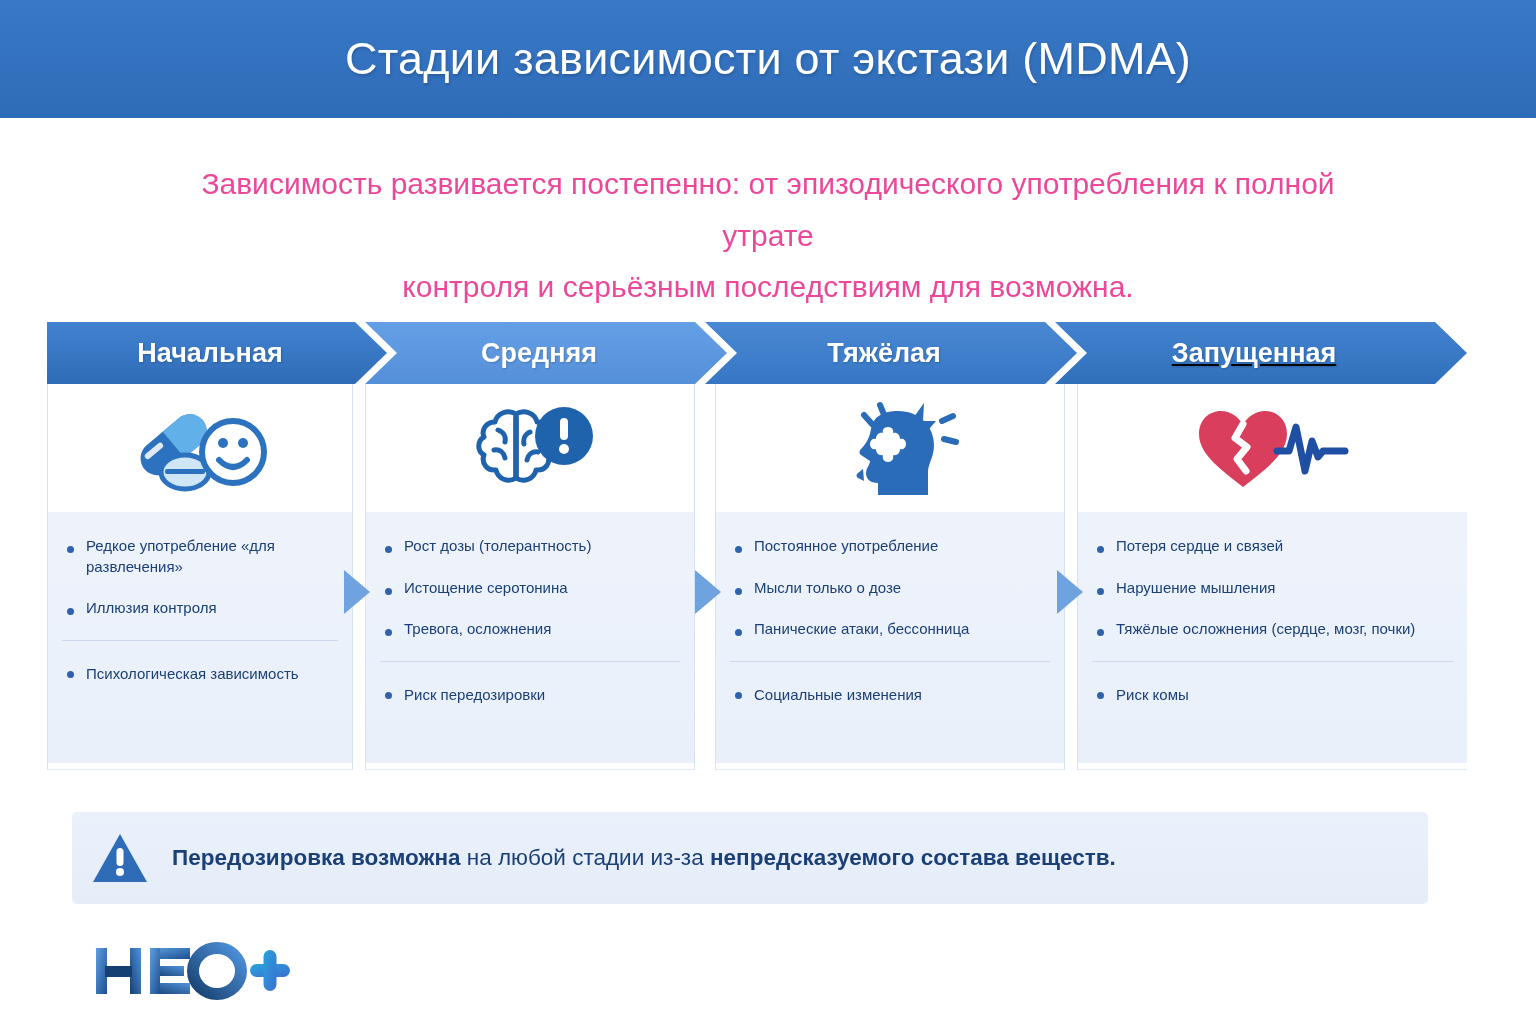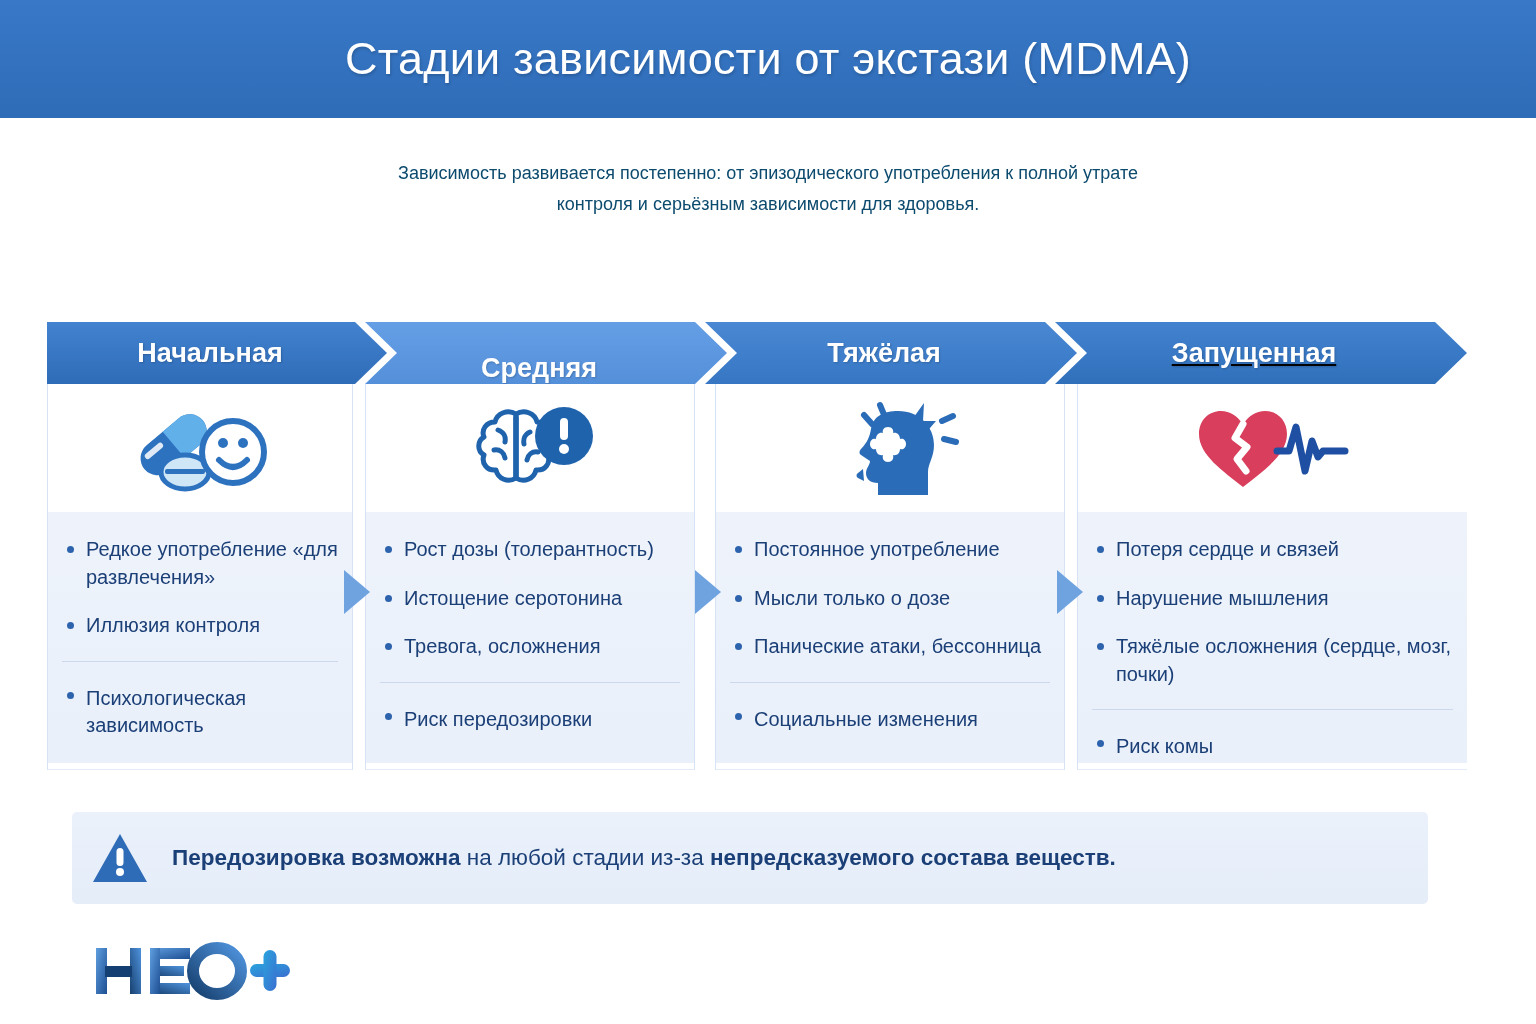--- a/index.html
+++ b/index.html
@@ -36,22 +36,22 @@
     white-space: nowrap;
   }
 
   
   .subtitle {
     position: absolute;
     left: 168px;
     top: 158px;
     width: 1200px;
     text-align: center;
-    color: #0c4a6e;
-    font-size: 18px;
+    color: #ec4899;
+    font-size: 30px;
     line-height: 1.72;
   }
 
   
   .stages {
     position: absolute;
     left: 47px;
     top: 322px;
     width: 1420px;
     height: 448px;
@@ -82,21 +82,21 @@
     font-size: 27px;
     font-weight: bold;
     width: 100%;
     text-align: center;
     padding-right: 14px;
     text-shadow: 1px 1px 2px rgba(0,0,0,0.18);
     white-space: nowrap;
   }
 
   .chev-1 { left: 0px;    width: 340px; background: linear-gradient(180deg,#4282cf 0%,#2f6cb8 100%); }
-  .chev-2 { left: 318px;  width: 362px; background: linear-gradient(180deg,#649fe6 0%,#548fd9 100%); align-items: flex-end; }
+  .chev-2 { left: 318px;  width: 362px; background: linear-gradient(180deg,#649fe6 0%,#548fd9 100%); }
   .chev-3 { left: 658px;  width: 372px; background: linear-gradient(180deg,#4a88d3 0%,#3676c3 100%); }
   .chev-4 { left: 1008px; width: 412px; background: linear-gradient(180deg,#4282cf 0%,#3070bb 100%); text-decoration: underline; }
 
   
   .col {
     position: absolute;
     top: 62px;
     height: 386px;
     background: #ffffff;
     border-left: 1.5px solid #d6e3f5;
@@ -121,21 +121,21 @@
     top: 128px;
     bottom: 6px;
     background: linear-gradient(180deg,#eef3fb 0%,#e9f0fa 100%);
     padding: 24px 14px 14px 14px;
   }
 
   ul.blist { list-style: none; }
   ul.blist li {
     position: relative;
     color: #1b3f77;
-    font-size: 20px;
+    font-size: 15px;
     line-height: 1.38;
     padding-left: 24px;
     margin-bottom: 21px;
   }
   ul.blist li::before {
     content: "";
     position: absolute;
     left: 5px;
     top: 10px;
     width: 7px; height: 7px;
@@ -196,21 +196,21 @@
 </style>
 </head>
 <body>
 
 <div class="header-bar">
   <div class="header-title">Стадии зависимости от экстази (MDMA)</div>
 </div>
 
 <div class="subtitle">
   <div>Зависимость развивается постепенно: от эпизодического употребления к полной утрате</div>
-  <div>контроля и серьёзным зависимости для здоровья.</div>
+  <div>контроля и серьёзным последствиям для возможна.</div>
 </div>
 
 <div class="stages">
 
   <div class="stage-headers">
     <div class="chev chev-1">
       <span class="chev-label">Начальная</span>
     </div>
     <div class="chev chev-2 notched">
       <span class="chev-label">Средняя</span>

